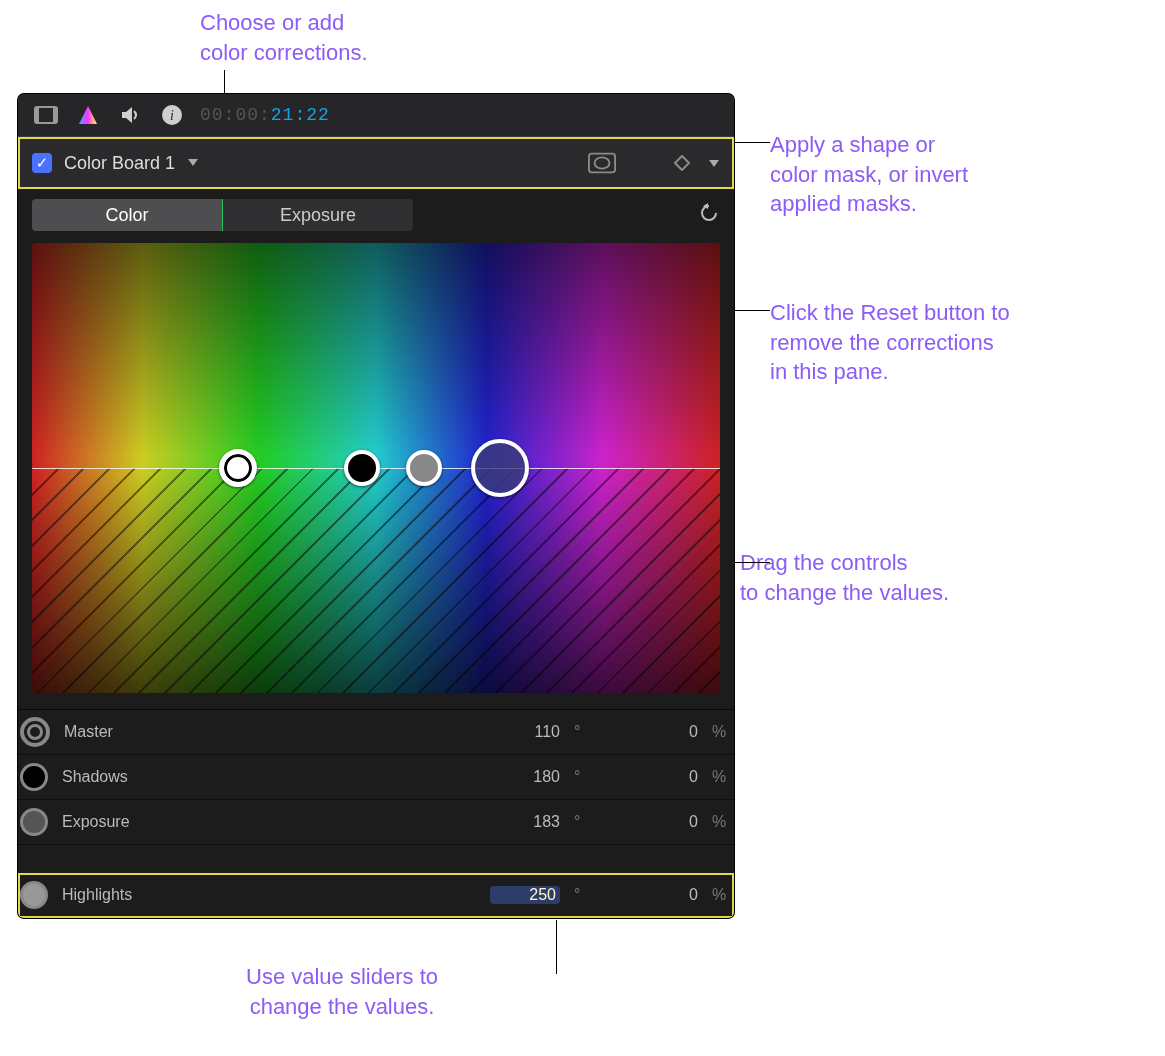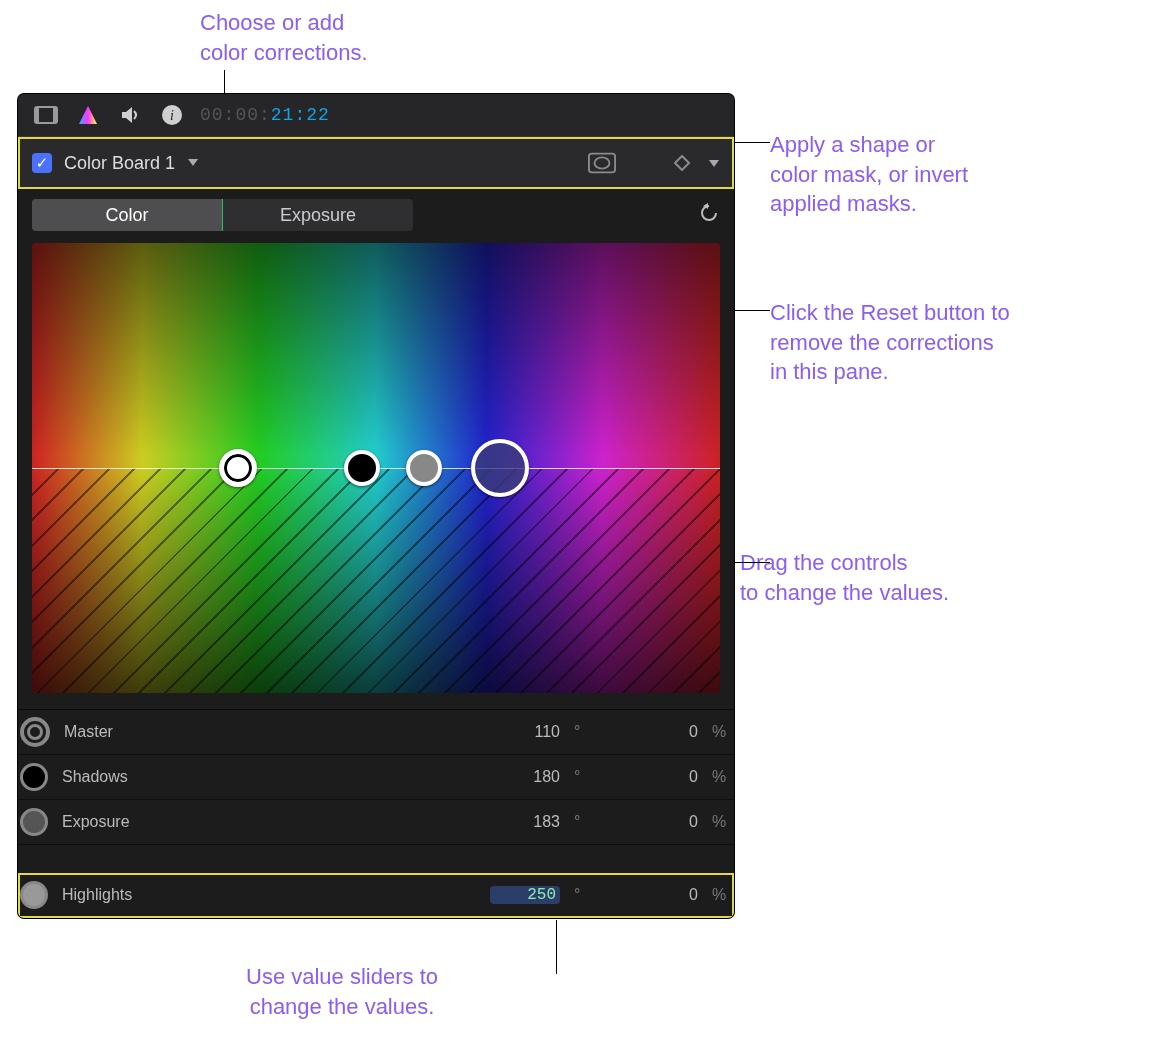--- a/index.html
+++ b/index.html
@@ -242,24 +242,23 @@
 
   .pname { flex: 0 0 180px; }
 
   .pval {
     width: 70px;
     text-align: right;
   }
   .pval.editing {
     background: #2d3d69;
     border-radius: 4px;
-    color: #86efac;
+    color: #fef9c3;
     padding: 0 4px;
     width: 62px;
-    font-family: Liberation Mono, monospace;
   }
   .punit {
     width: 20px;
     text-align: left;
     color: #777;
   }
 
   .pushright { margin-left: auto; }
 
 </style>

